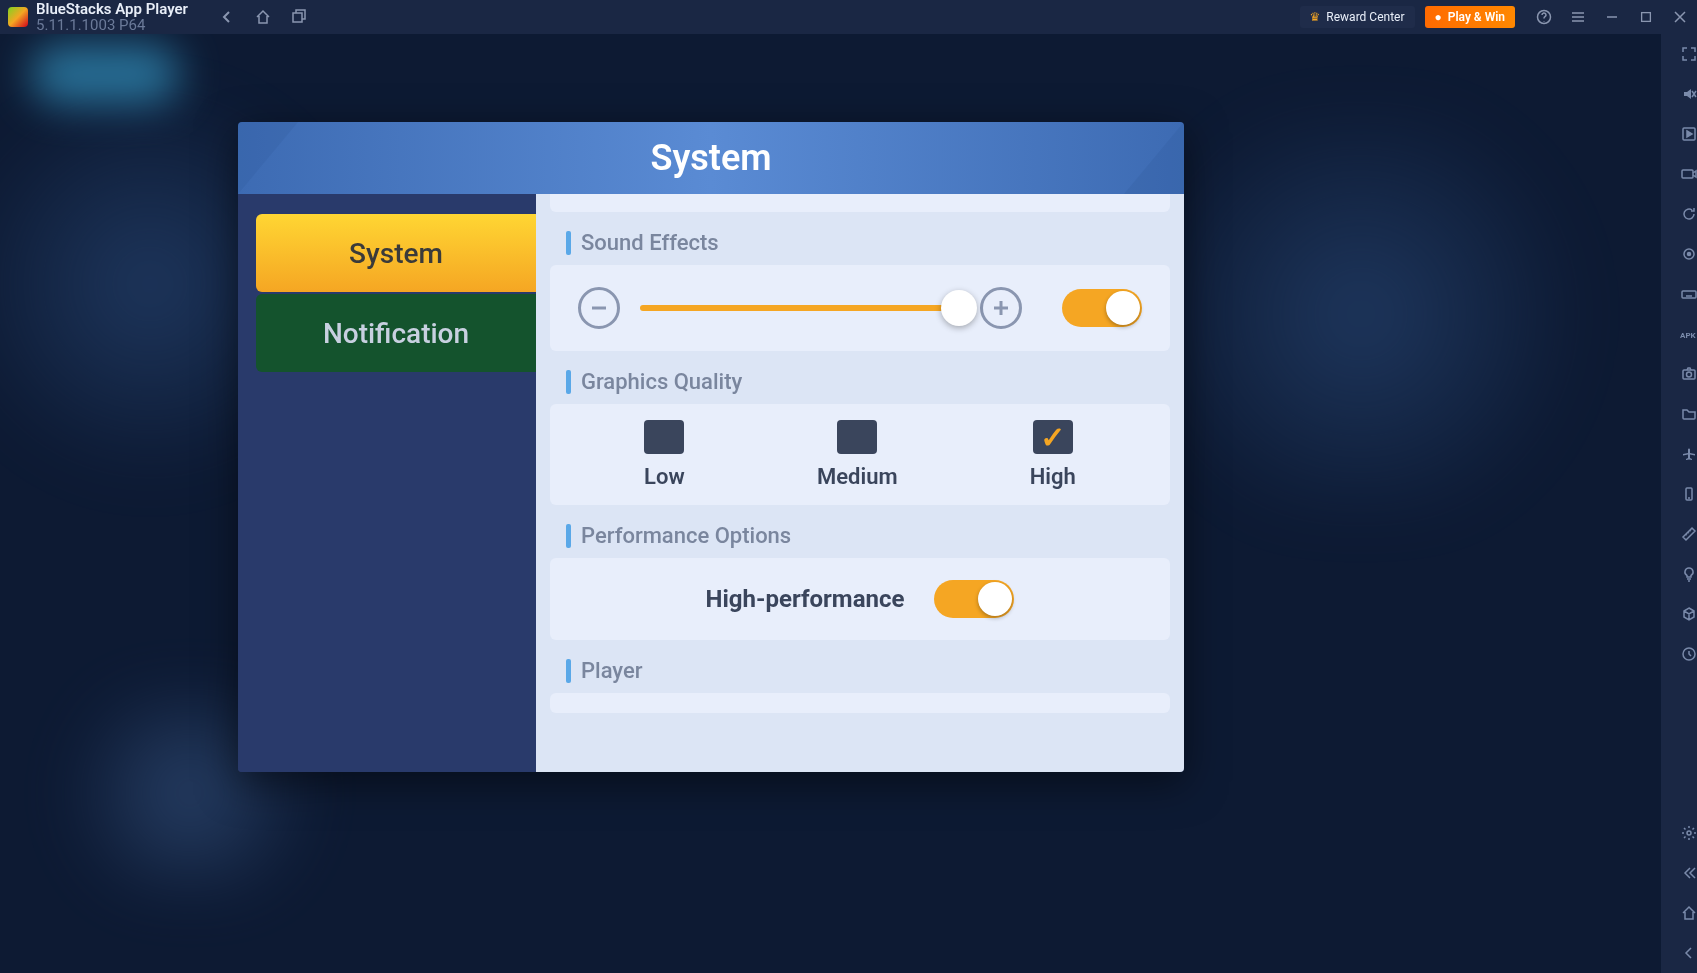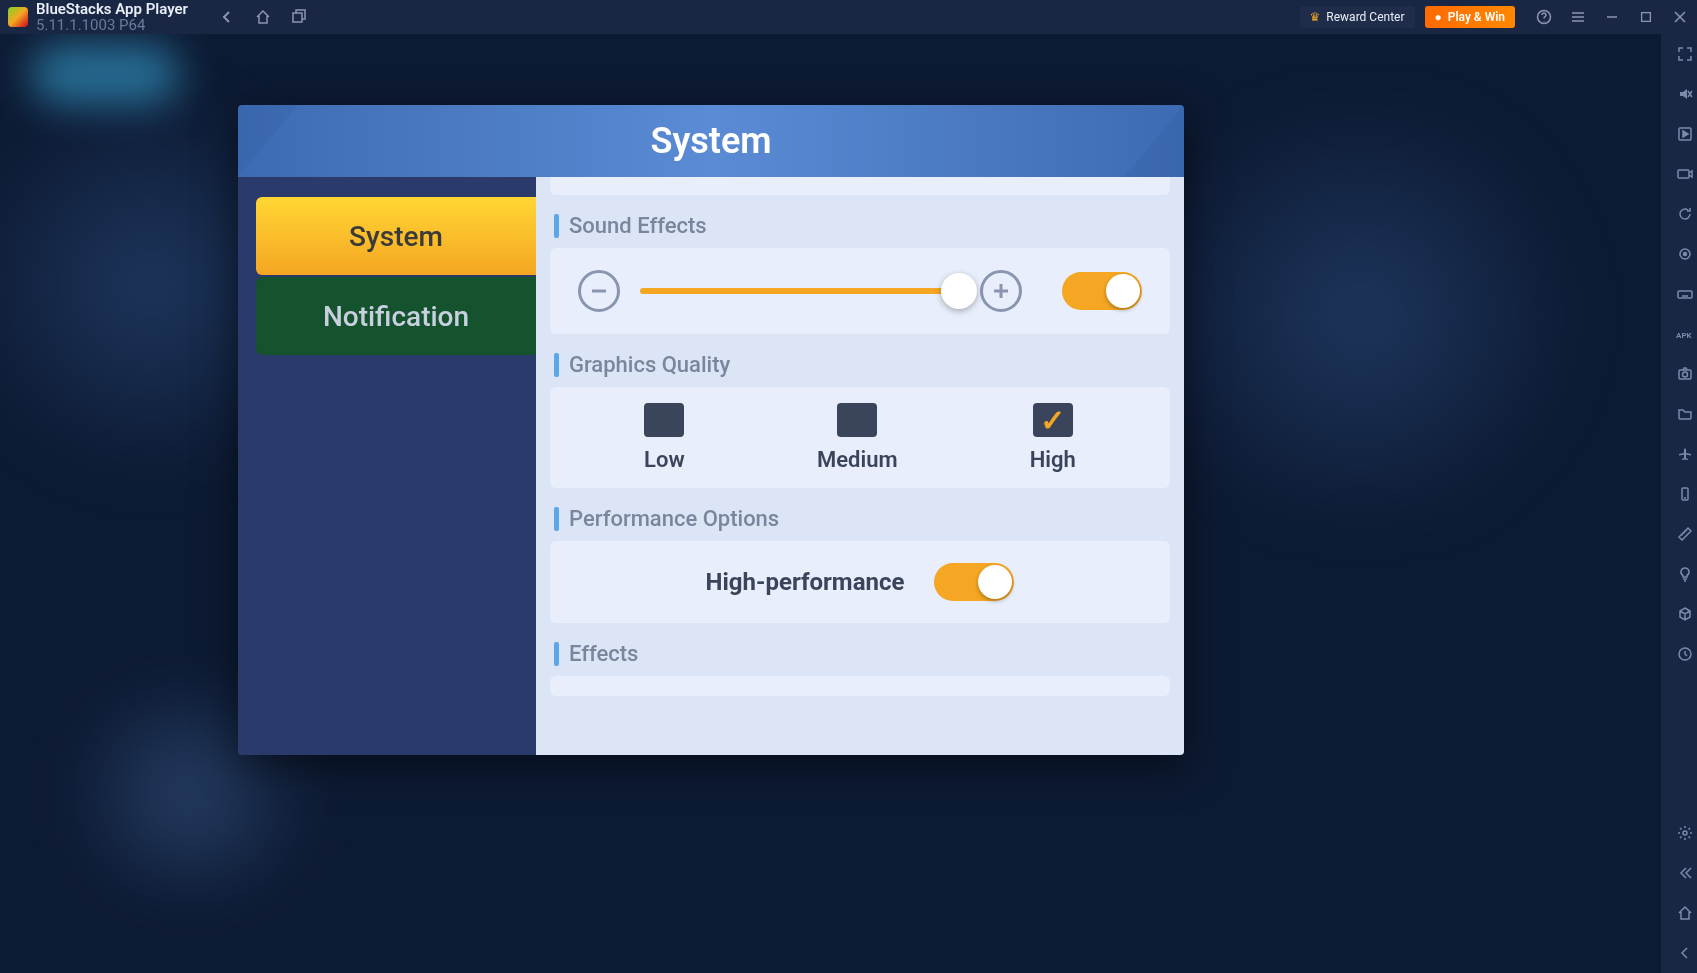--- a/index.html
+++ b/index.html
@@ -15,57 +15,57 @@
 .nav-icon { width: 18px; height: 18px; display: flex; align-items: center; justify-content: center; color: #8a96b0; cursor: pointer; }
 .titlebar-spacer { flex: 1; }
 .titlebar-right { display: flex; align-items: center; gap: 10px; }
 .reward-btn { background: #1f2c4a; padding: 4px 10px; border-radius: 3px; display: flex; align-items: center; gap: 6px; color: #e8eef8; font-size: 12px; cursor: pointer; }
 .crown-icon { color: #f5a623; }
 .play-btn { background: linear-gradient(90deg,#ff6a00,#ff8800); padding: 4px 10px; border-radius: 3px; display: flex; align-items: center; gap: 6px; color: #fff; font-size: 12px; font-weight: 600; cursor: pointer; }
 .window-ctrl { width: 18px; height: 18px; display: flex; align-items: center; justify-content: center; color: #8a96b0; cursor: pointer; }
 .window-controls { display: flex; gap: 16px; margin-left: 10px; }
 
 
-.side-toolbar { position: absolute; right: 0; top: 34px; width: 36px; height: calc(100% - 34px); background: #1a2744; display: flex; flex-direction: column; align-items: flex-end; padding: 10px 2px; gap: 20px; }
+.side-toolbar { position: absolute; right: 0; top: 34px; width: 36px; height: calc(100% - 34px); background: #1a2744; display: flex; flex-direction: column; align-items: flex-start; padding: 10px 18px; gap: 20px; }
 .side-icon { width: 20px; height: 20px; color: #7a8aaa; cursor: pointer; display: flex; align-items: center; justify-content: center; }
 .side-spacer { flex: 1; }
 
 
 .content-area { position: absolute; left: 0; top: 34px; right: 36px; bottom: 0; background: #0d1a33; overflow: hidden; }
 .bg-blur { position: absolute; inset: 0; filter: blur(30px); opacity: 0.6; }
 .bg-shape { position: absolute; background: radial-gradient(circle,#2a4a7a 0%,transparent 70%); }
 .bg1 { width: 400px; height: 400px; left: -50px; top: 50px; }
 .bg2 { width: 500px; height: 400px; right: 50px; top: 80px; }
 .bg3 { width: 300px; height: 200px; left: 40px; bottom: 80px; background: radial-gradient(circle,#3a5a8a 0%,transparent 70%); }
 
 .top-tab-blur { position: absolute; left: 30px; top: 10px; width: 150px; height: 60px; background: #3aa8d8; filter: blur(20px); opacity: 0.6; border-radius: 30px; }
 
 
-.dialog { position: absolute; left: 238px; top: 71px; width: 946px; height: 650px; display: flex; flex-direction: column; box-shadow: 0 10px 40px rgba(0,0,0,0.5); border-radius: 4px; overflow: hidden; }
+.dialog { position: absolute; left: 238px; top: 88px; width: 946px; height: 650px; display: flex; flex-direction: column; box-shadow: 0 10px 40px rgba(0,0,0,0.5); border-radius: 4px; overflow: hidden; }
 .dialog-header { height: 72px; background: linear-gradient(90deg,#3d6bb3 0%,#5a8bd4 50%,#3d6bb3 100%); position: relative; display: flex; align-items: center; justify-content: center; }
 .dialog-header::before, .dialog-header::after { content: ''; position: absolute; width: 0; height: 0; border-style: solid; opacity: 0.15; }
 .dialog-header::before { left: 0; top: 0; border-width: 72px 60px 0 0; border-color: #2a5090 transparent transparent transparent; }
 .dialog-header::after { right: 0; bottom: 0; border-width: 0 0 72px 60px; border-color: transparent transparent #2a5090 transparent; }
 .dialog-title { color: #fff; font-size: 36px; font-weight: 600; }
 
 .dialog-body { flex: 1; display: flex; background: #293a6b; }
 
 
 .dialog-sidebar { width: 298px; background: #293a6b; padding-top: 20px; display: flex; flex-direction: column; }
 .sidebar-tab { height: 78px; margin: 0 0 2px 18px; display: flex; align-items: center; justify-content: center; font-size: 28px; font-weight: 500; cursor: pointer; border-top-left-radius: 6px; border-bottom-left-radius: 6px; }
 .sidebar-tab.active { background: linear-gradient(180deg,#ffd633 0%,#f5a623 100%); color: #3a3a3a; }
 .sidebar-tab.inactive { background: #14532d; color: #c8d0e0; }
 
 
 .dialog-main { flex: 1; background: #dce5f5; padding: 0 14px 0 14px; overflow-y: hidden; position: relative; }
 
 .section-card { background: #e8eefb; border-radius: 6px; margin-bottom: 10px; padding: 22px 28px; display: flex; align-items: center; gap: 20px; }
 .section-card.partial-top { margin-top: -10px; height: 28px; padding: 0; }
 
-.section-label { display: flex; align-items: center; gap: 10px; margin: 18px 0 10px 4px; color: #7a869e; font-size: 22px; font-weight: 500; }
+.section-label { display: flex; align-items: center; gap: 10px; margin: 18px 0 10px 16px; color: #7a869e; font-size: 22px; font-weight: 500; }
 .section-label::before { content: ''; width: 5px; height: 24px; background: #5aa8e8; border-radius: 2px; }
 
 
 .slider-btn { width: 42px; height: 42px; border: 3px solid #8a96b0; border-radius: 50%; display: flex; align-items: center; justify-content: center; font-size: 28px; color: #8a96b0; font-weight: 700; cursor: pointer; background: #e8eefb; flex-shrink: 0; }
 .slider-track { flex: 1; height: 6px; background: #f5a623; border-radius: 3px; position: relative; }
 .slider-thumb { position: absolute; right: -17px; top: -15px; width: 36px; height: 36px; background: #fff; border-radius: 50%; box-shadow: 0 2px 6px rgba(0,0,0,0.3); }
 
 .toggle { width: 80px; height: 38px; background: #f5a623; border-radius: 20px; position: relative; cursor: pointer; flex-shrink: 0; margin-left: 20px; }
 .toggle-knob { position: absolute; right: 2px; top: 2px; width: 34px; height: 34px; background: #fff; border-radius: 50%; box-shadow: 0 2px 4px rgba(0,0,0,0.3); }
 
@@ -227,21 +227,21 @@
         <div class="section-card">
           <div class="perf-row">
             <span class="perf-label">High-performance</span>
             <div class="toggle" style="margin-left:0">
               <div class="toggle-knob"></div>
             </div>
           </div>
         </div>
 
         <div class="section-label">
-          <span>Effects</span>
+          <span>Player</span>
         </div>
         <div class="section-card" style="height:20px;padding:0"></div>
 
       </div>
     </div>
   </div>
 </div>
 
 <div class="side-toolbar">
   <div class="side-icon">

